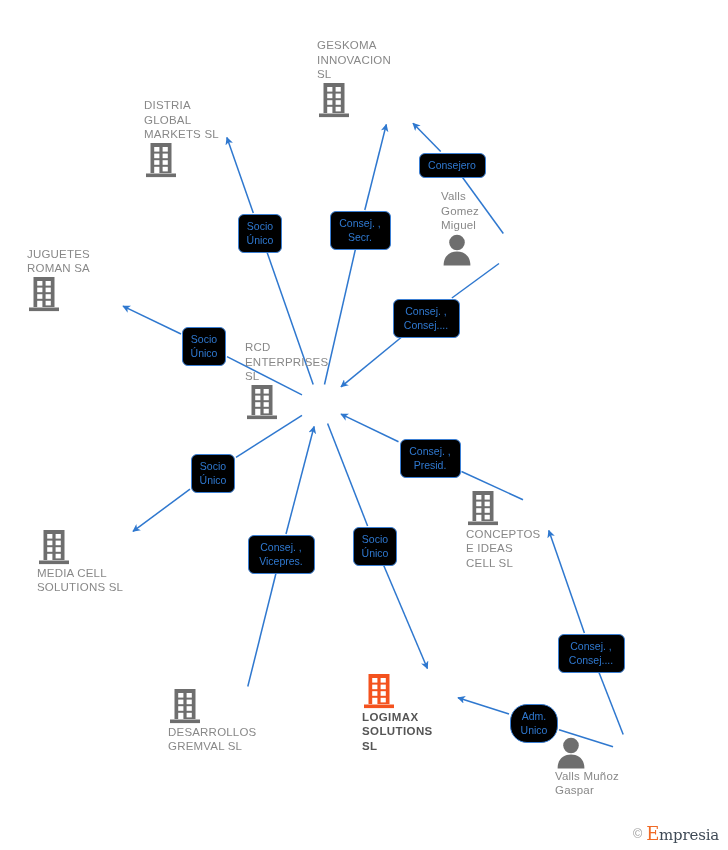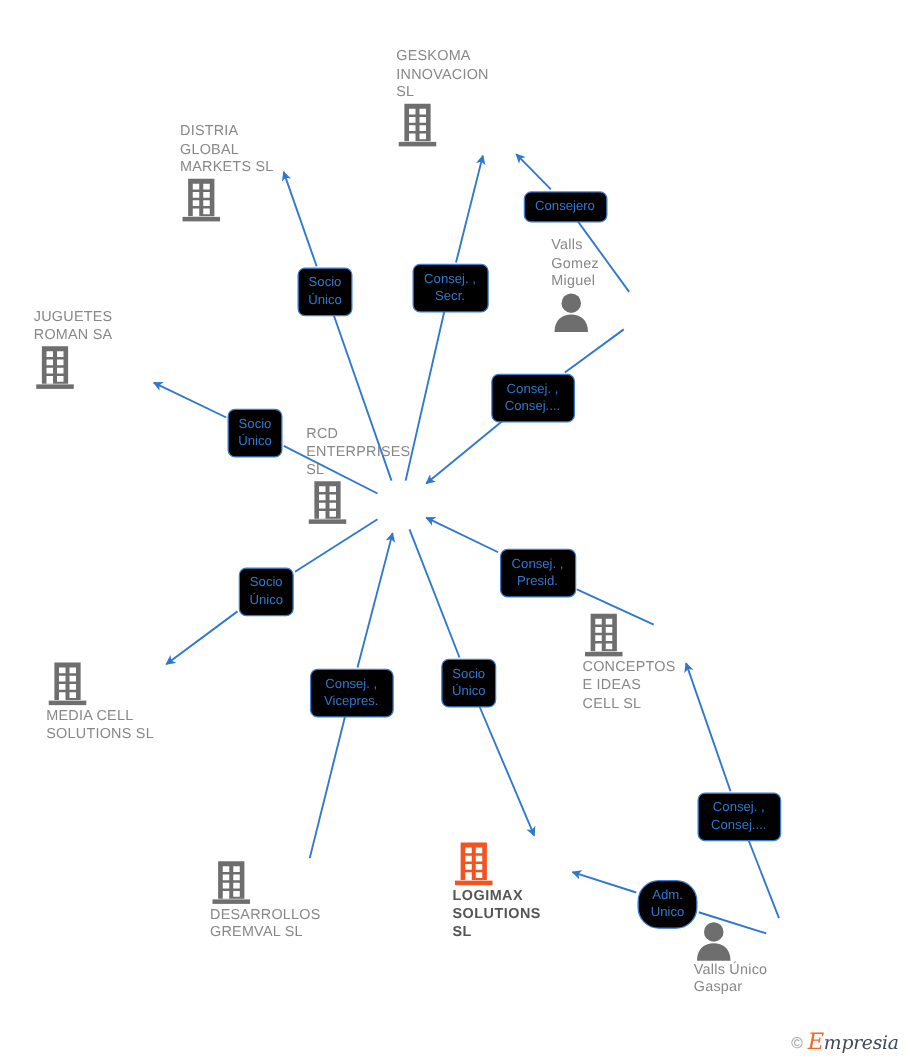--- a/index.html
+++ b/index.html
@@ -66,21 +66,20 @@
     align-items: center;
     gap: 4px;
     font-size: 15px;
   }
   .watermark .copy {
     color: #9b9b9b;
     font-size: 12.5px;
   }
   .watermark .brand {
     font-family: "DejaVu Serif", serif;
-    font-style: italic;
     font-size: 15px;
     color: #3f4a56;
     letter-spacing: -0.2px;
     text-align: right;
   }
   .watermark .brand .cap {
     color: #f06a26;
     font-size: 18px;
   }
 </style>
@@ -231,21 +230,21 @@
           <rect x="18.6" y="18.2" width="5.2" height="4.6" fill="#ffffff"></rect>
           <rect x="10.2" y="24.8" width="5.2" height="6.2" fill="#ffffff"></rect>
           <rect x="18.6" y="24.8" width="5.2" height="4.6" fill="#ffffff"></rect>
           <rect x="2" y="31.5" width="30" height="3.6" fill="#f4521e"></rect>
         </svg></span><span class="node-label">LOGIMAX
 SOLUTIONS
 SL</span></div>
     <div class="node" style="width: 150px; left: 555px; top: 735.5px;"><span class="icon-wrap"><svg width="32" height="33" viewBox="0 0 32 33">
           <circle cx="16" cy="9.5" r="7.8" fill="#6e6e6e"></circle>
           <path d="M2.6 32.5 C2.6 22.6 9.0 18.6 16 18.6 C23.0 18.6 29.4 22.6 29.4 32.5 Z" fill="#6e6e6e"></path>
-        </svg></span><span class="node-label">Valls Único
+        </svg></span><span class="node-label">Valls Muñoz
 Gaspar</span></div>
   </div>
 <div id="label-layer">
     <div class="edge-label" style="left: 238px; top: 214px; width: 44px; min-height: 36px;">Socio
 Único</div>
     <div class="edge-label" style="left: 329.5px; top: 211px; width: 61px; min-height: 36px;">Consej. ,
 Secr.</div>
     <div class="edge-label" style="left: 418.5px; top: 152.5px; width: 67px; min-height: 21px;">Consejero</div>
     <div class="edge-label" style="left: 392.5px; top: 299px; width: 67px; min-height: 36px;">Consej. ,
 Consej....</div>

